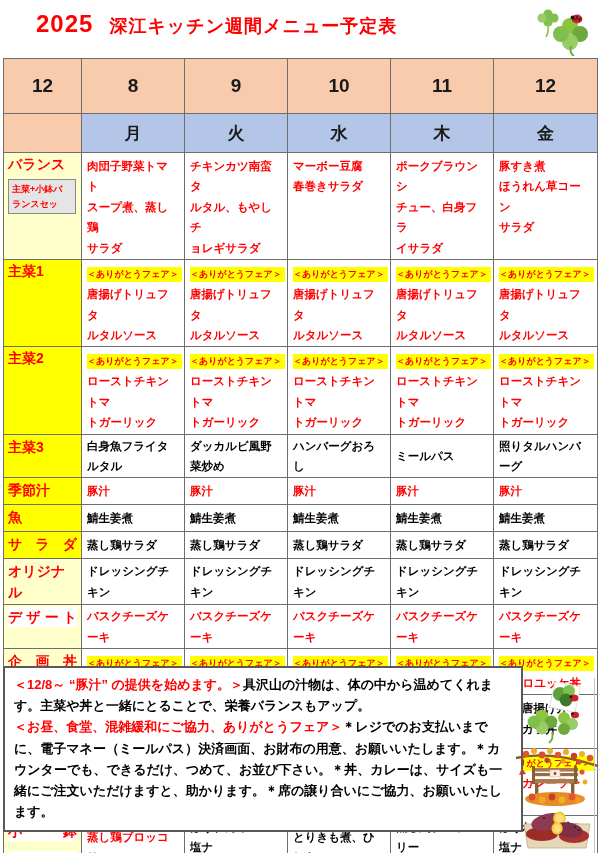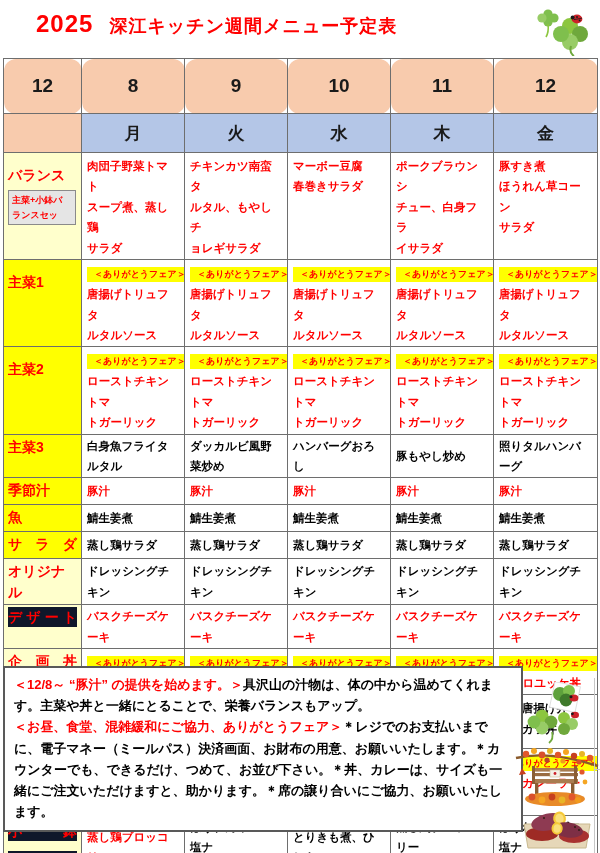--- a/index.html
+++ b/index.html
@@ -7,45 +7,45 @@
         font-family:"Liberation Sans","DejaVu Sans",sans-serif;}
   
   .title-row{position:absolute;top:10px;left:36px;display:flex;align-items:baseline;gap:16px;
              color:#FF0000;font-weight:bold;white-space:nowrap;}
   .title-year{font-size:24px;letter-spacing:1px;}
   .title-text{font-size:18px;letter-spacing:1px;}
   .title-clover{position:absolute;top:2px;left:534px;width:60px;height:54px;}
   
   table.menu{position:absolute;top:58px;left:3px;width:594px;border-collapse:collapse;table-layout:fixed;}
   table.menu td{border:1px solid #6e6e6e;overflow:hidden;}
-  .row-dates td{height:52px;background:#F8CBAD;text-align:center;font-weight:bold;font-size:19px;color:#1a1a1a;border-radius:12px;}
+  .row-dates td{height:52px;background:#F8CBAD;text-align:center;font-weight:bold;font-size:19px;color:#1a1a1a;}
   .row-days td{height:36px;background:#B4C6E7;text-align:center;font-weight:bold;font-size:17px;color:#1a1a1a;}
   .row-days td.corner{background:#F8CBAD;}
   td.lab{color:#FF0000;font-weight:bold;font-size:14px;padding:2px 4px;vertical-align:top;}
   td.lab-pale{background:#FFFFCC;}
   td.lab-yellow{background:#FFFF00;}
   .lab-line{line-height:1.45;}
   .lab-line.spread{text-align:justify;text-align-last:justify;}
-  .lab-line.hl{background:#0f172a;}
+  .lab-line.hl{background:#ffffff;}
   .lab-note{background:#e5e5e5;border:1px solid #8a8a8a;color:#FF0000;font-size:9px;font-weight:bold;
             padding:2px 3px;margin-top:5px;width:60px;line-height:1.6;white-space:pre-line;word-break:break-all;}
   td.cell{padding:1px 5px;font-weight:bold;font-size:11.5px;line-height:1.78;vertical-align:middle;}
   td.cell.vtop{vertical-align:top;padding-top:3px;}
   .ctext{white-space:pre-line;word-break:break-all;}
   .red{color:#FF0000;} .blk{color:#000000;}
   .fair{display:inline-block;background:#FFFF00;color:#FF0000;font-size:9px;font-weight:bold;
-        padding:2px 3px 1px 7px;margin:2px 0 2px;line-height:1.3;white-space:nowrap;}
+        padding:2px 3px 1px 0;margin:2px 0 2px;line-height:1.3;white-space:nowrap;}
   
   .r-balance td{height:66px;} .r-main1 td{height:61px;} .r-main2 td{height:61px;margin-top:32px;}
   .r-main3 td{height:22px;} .r-soup td{height:22px;} .r-fish td{height:22px;}
   .r-salad td{height:22px;} .r-original td{height:22px;} .r-dessert td{height:22px;}
   .r-kikaku-don td{height:40px;} .r-weekly-don td{height:49px;} .r-kikaku-men td{height:40px;}
   .r-kobachi td{height:49px;}
   .r-kobachi .lab-line{margin:3px 0 10px;}
-  .r-balance td.lab,.r-main1 td.lab,.r-main2 td.lab{padding-top:12px;}
+  .r-balance td.lab,.r-main1 td.lab,.r-main2 td.lab{padding-top:1px;}
   
   .notes{position:absolute;left:3px;top:666px;width:498px;border:2px solid #595959;background:#fff;
          padding:6px 9px 8px;font-weight:bold;font-size:13px;line-height:1.63;color:#000;
          word-break:break-all;}
   .notes p{margin:0;}
   
   .deco{position:absolute;}
   .vline{position:absolute;left:594px;top:678px;width:1px;height:175px;background:#c8c8c8;}
   .hline{position:absolute;left:594px;top:769px;width:6px;height:1px;background:#c8c8c8;}
 </style>
@@ -179,21 +179,21 @@
           <td class="cell">
             <div class="ctext blk">白身魚フライタルタル</div>
           </td>
           <td class="cell">
             <div class="ctext blk">ダッカルビ風野菜炒め</div>
           </td>
           <td class="cell">
             <div class="ctext blk">ハンバーグおろし</div>
           </td>
           <td class="cell">
-            <div class="ctext blk">豚もやし炒め</div>
+            <div class="ctext blk">ミールパス</div>
           </td>
           <td class="cell">
             <div class="ctext blk">照りタルハンバーグ</div>
           </td>
         </tr>
         <tr class="r-soup">
           <td class="lab lab-yellow">
             <div class="lab-line">季節汁</div>
           </td>
           <td class="cell">

